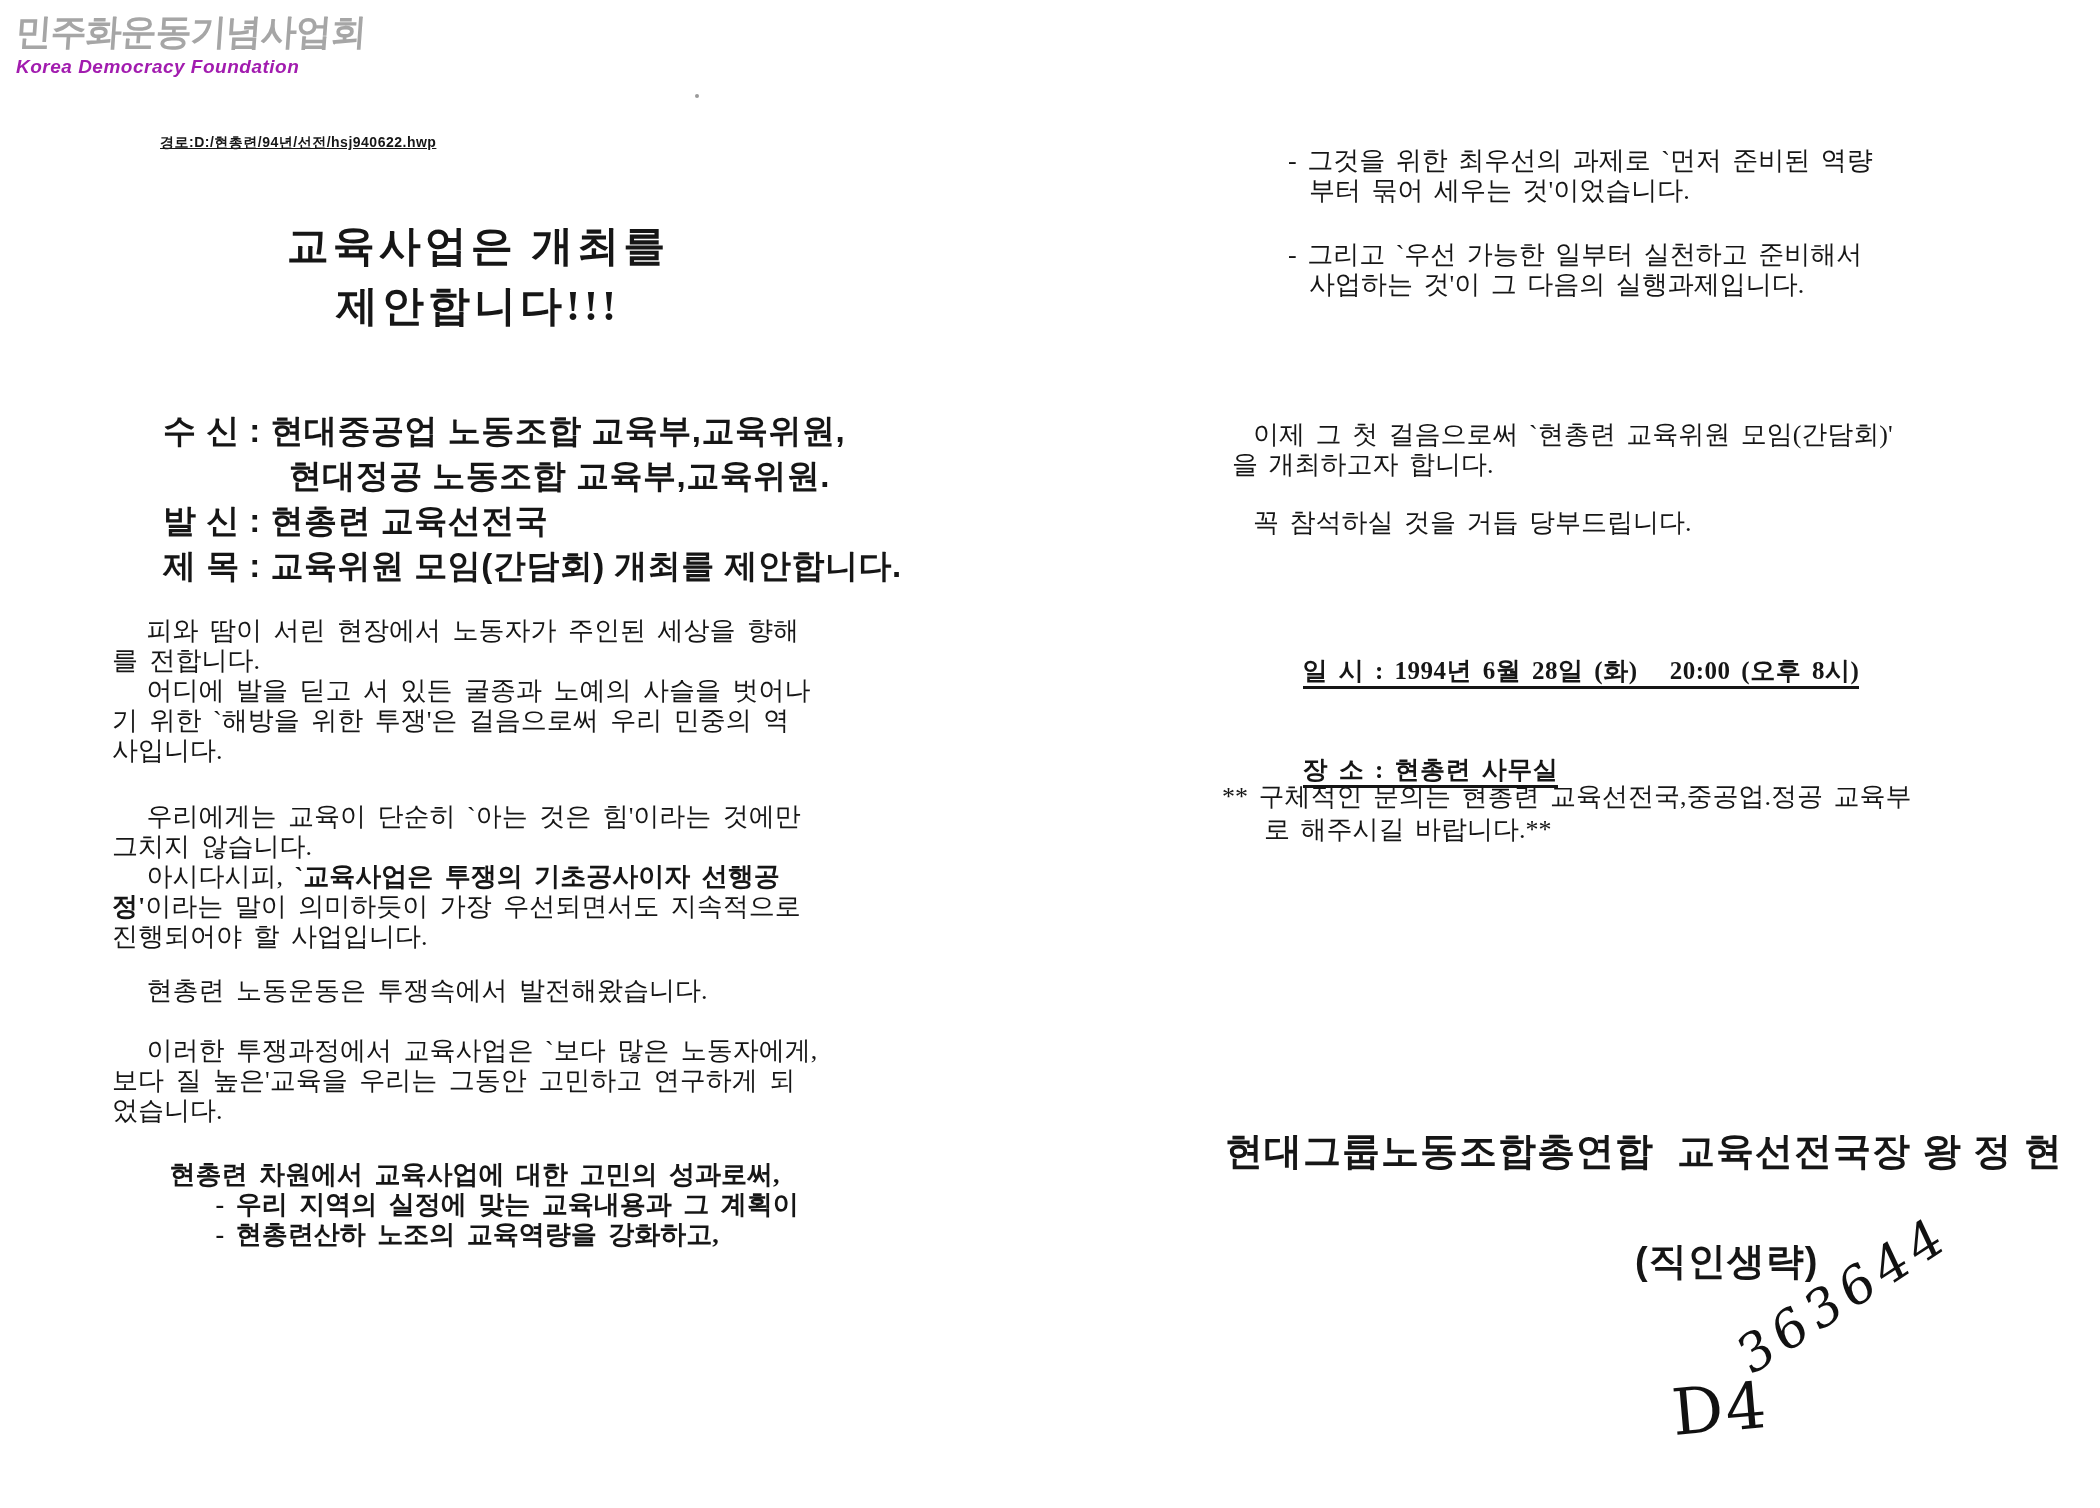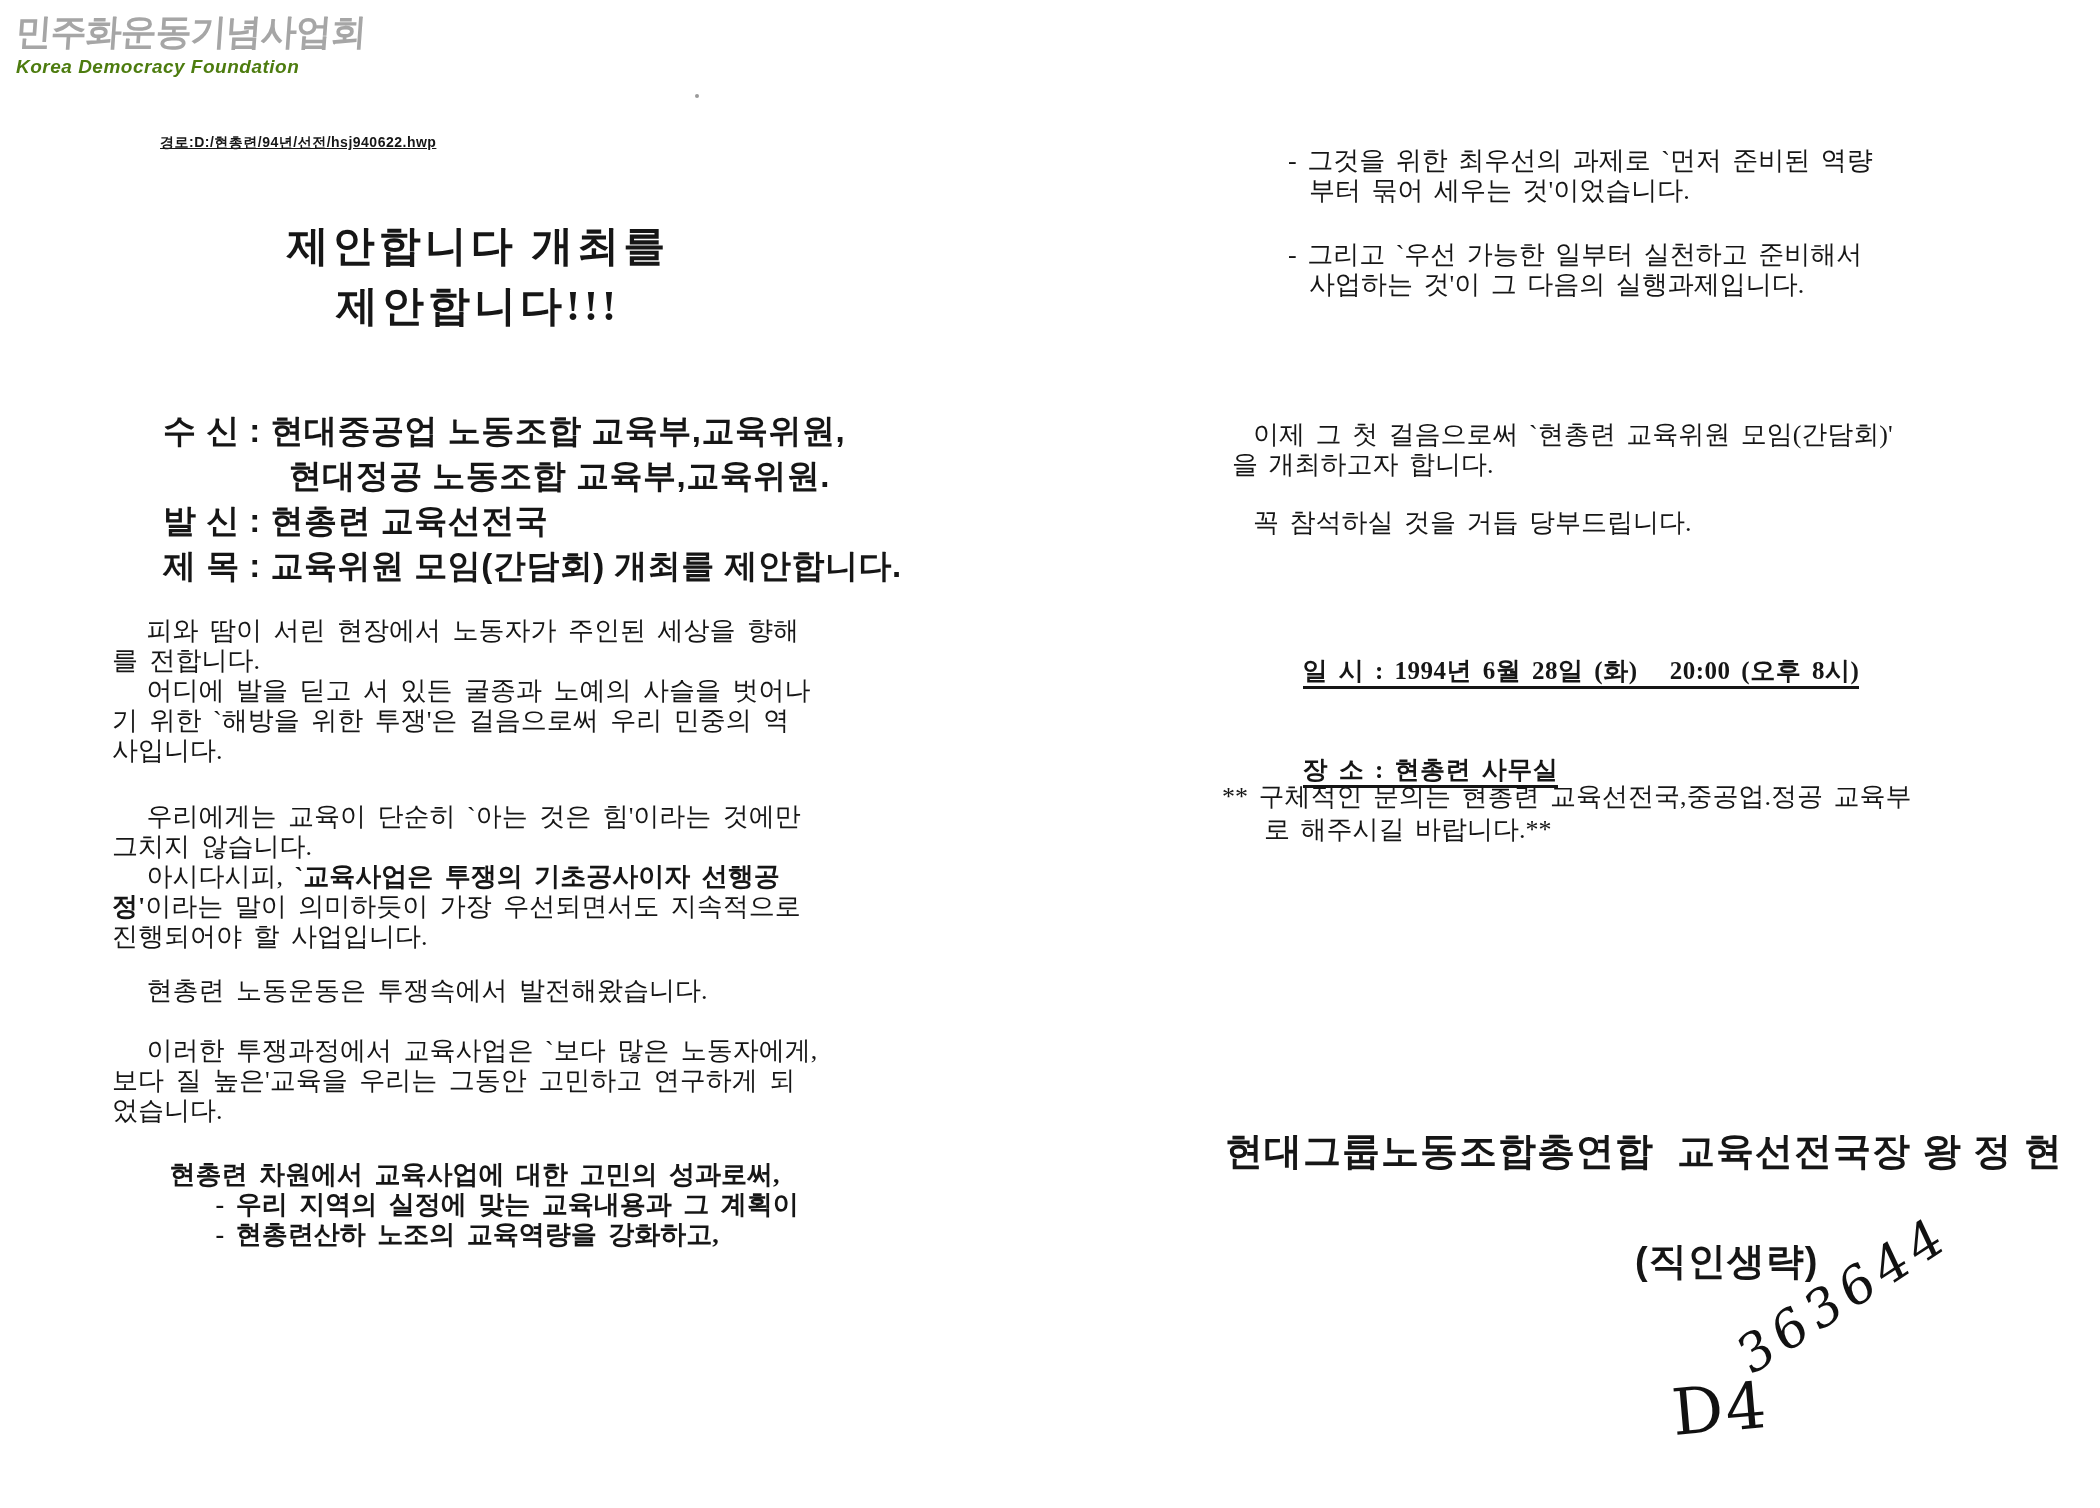--- a/index.html
+++ b/index.html
@@ -22,21 +22,21 @@
     color: #a6a6a6;
     letter-spacing: -1px;
     transform: skewX(-4deg);
     line-height: 46px;
   }
   .logo-en {
     font-family: "Liberation Sans", "DejaVu Sans", sans-serif;
     font-size: 19px;
     font-weight: 700;
     font-style: italic;
-    color: #4d7c0f;
+    color: #a21caf;
     letter-spacing: 0.5px;
     margin-top: 2px;
   }
 
   
   .file-path {
     position: absolute; left: 160px; top: 134px;
     font-family: "Liberation Sans", "DejaVu Sans", sans-serif;
     font-size: 14px; font-weight: 700;
     text-decoration: underline;
@@ -137,21 +137,21 @@
   <div class="logo">
     <div class="logo-kr">민주화운동기념사업회</div>
     <div class="logo-en">Korea Democracy Foundation</div>
   </div>
 
   <div class="speck"></div>
 
   <div class="file-path">경로:D:/현총련/94년/선전/hsj940622.hwp</div>
 
   <div class="doc-title">
-    <div>제안합니다 개최를</div>
+    <div>교육사업은 개최를</div>
     <div>제안합니다!!!</div>
   </div>
 
   <div class="recipient">
       <div class="line"><span class="b">수 신 : 현대중공업 노동조합 교육부,교육위원,</span></div>
       <div class="line"><span class="b">             현대정공 노동조합 교육부,교육위원.</span></div>
       <div class="line"><span class="b">발 신 : 현총련 교육선전국</span></div>
       <div class="line"><span class="b">제 목 : 교육위원 모임(간담회) 개최를 제안합니다.</span></div>
     </div>
 

